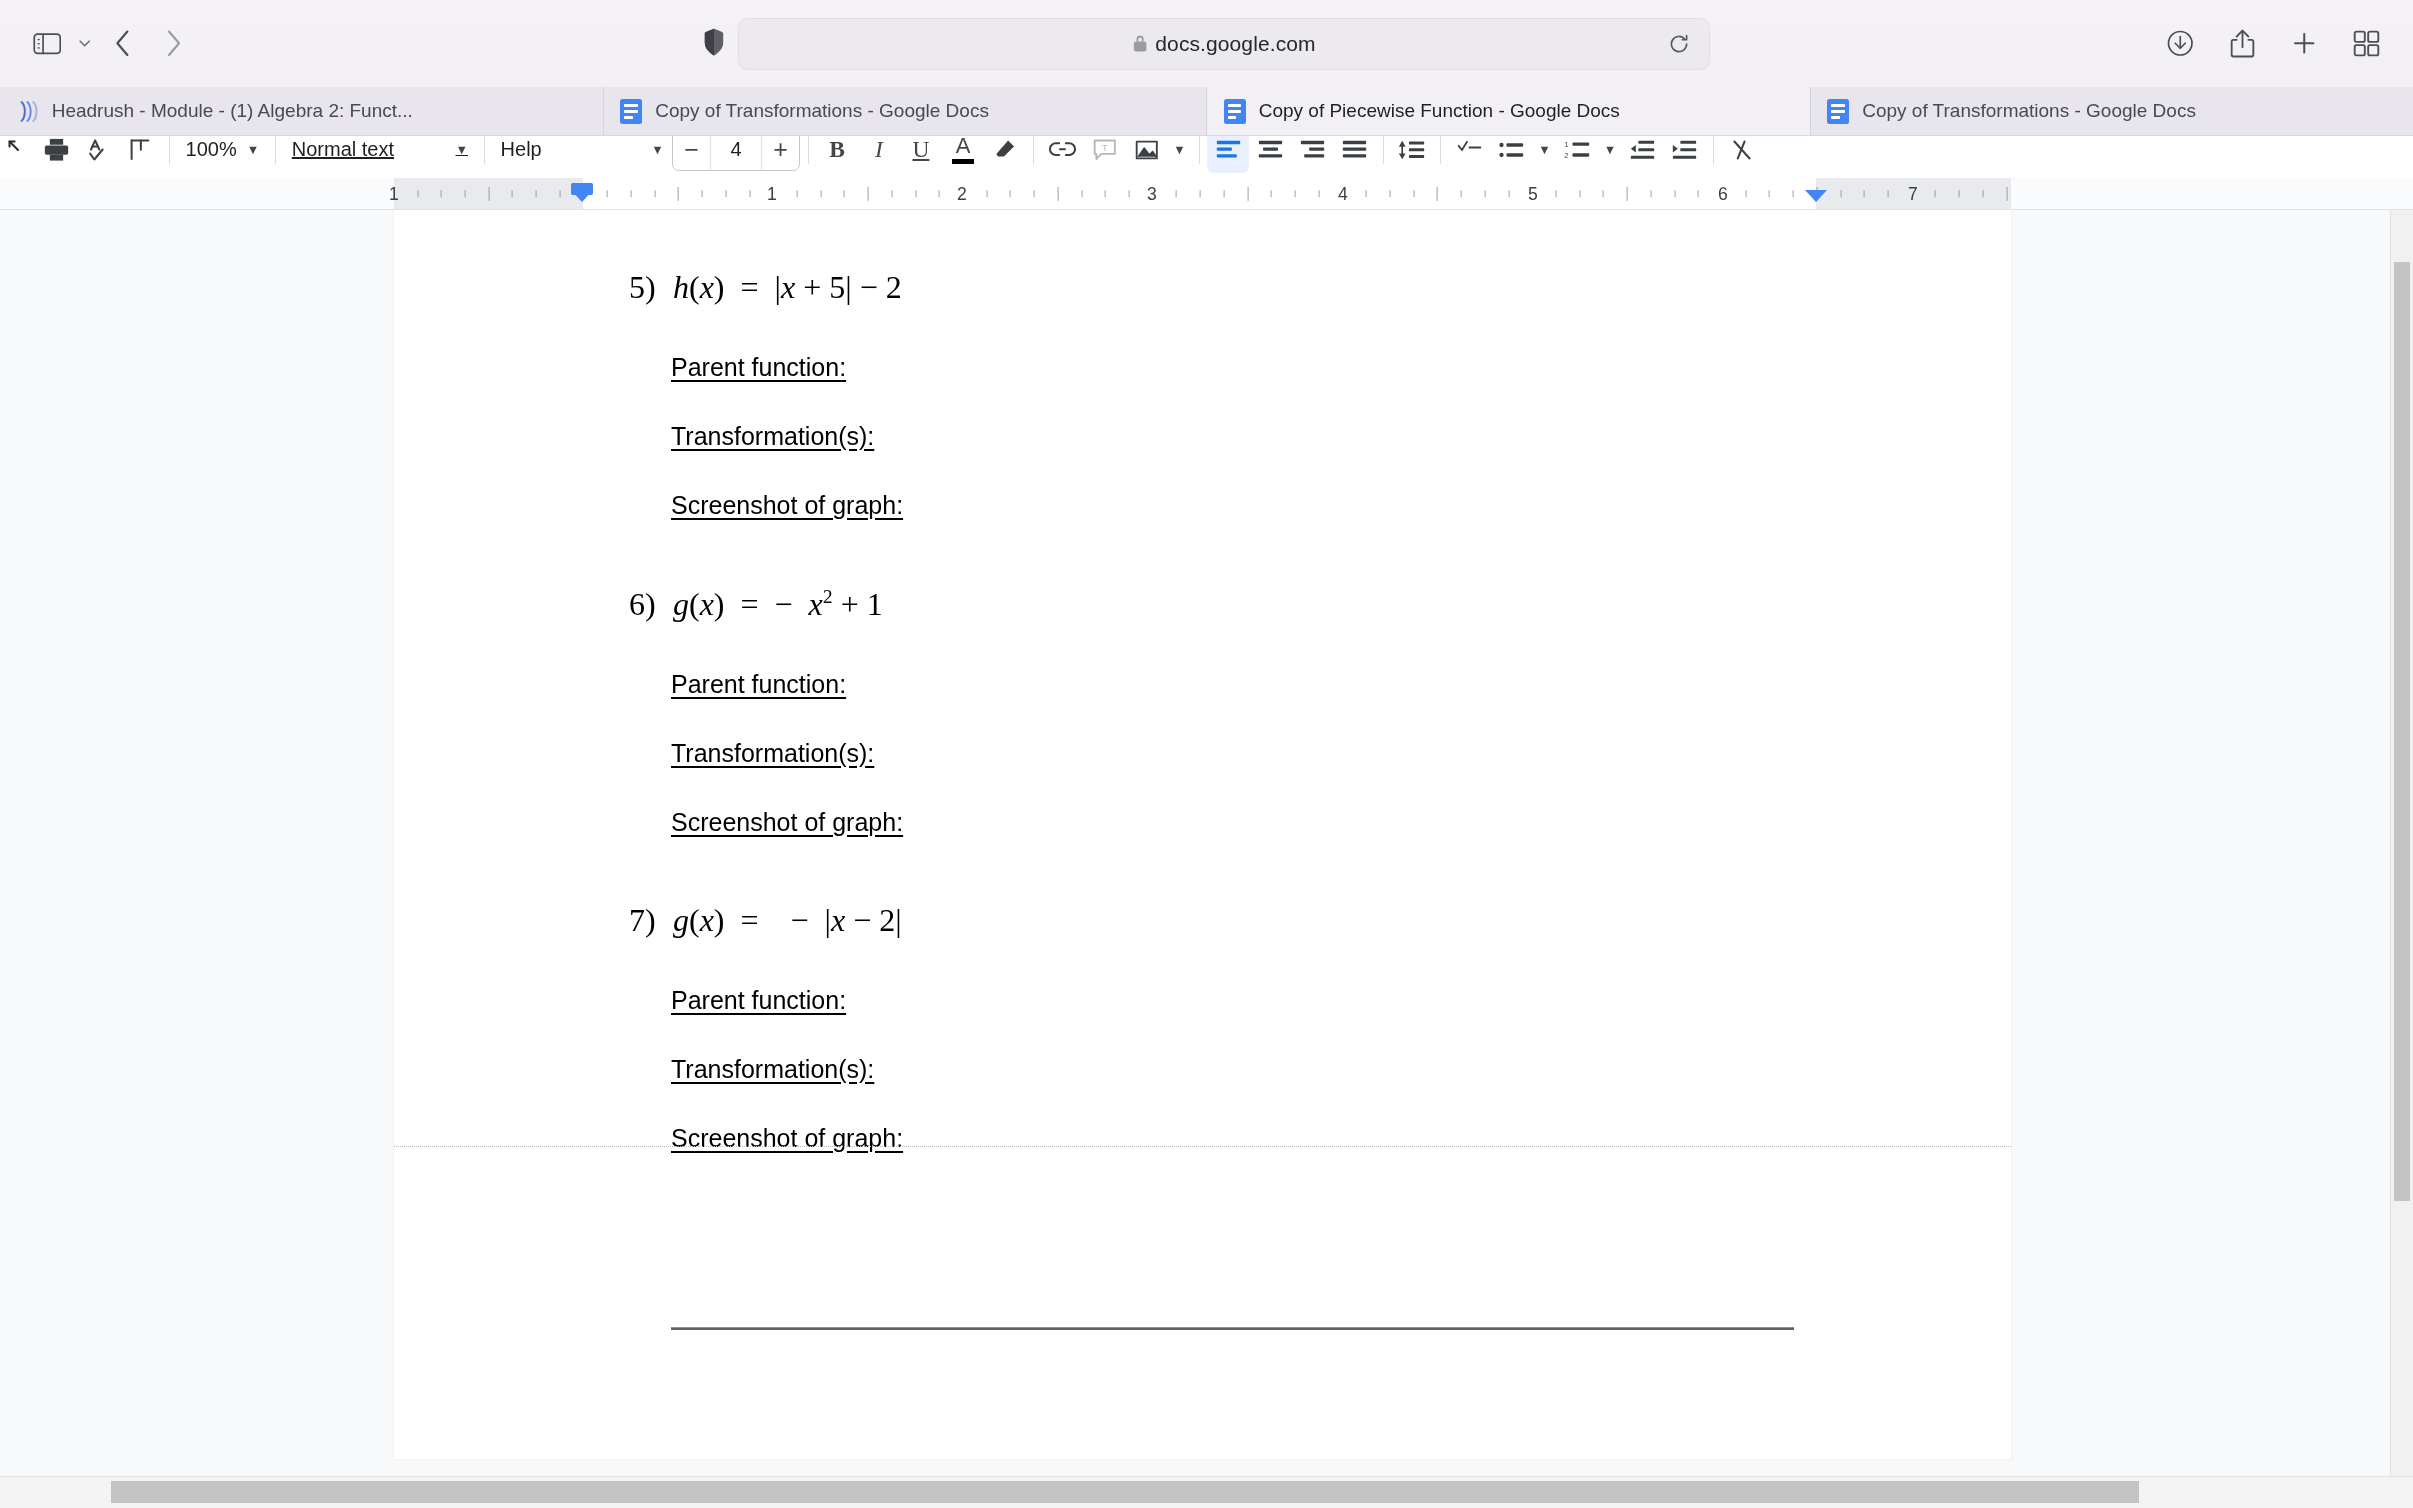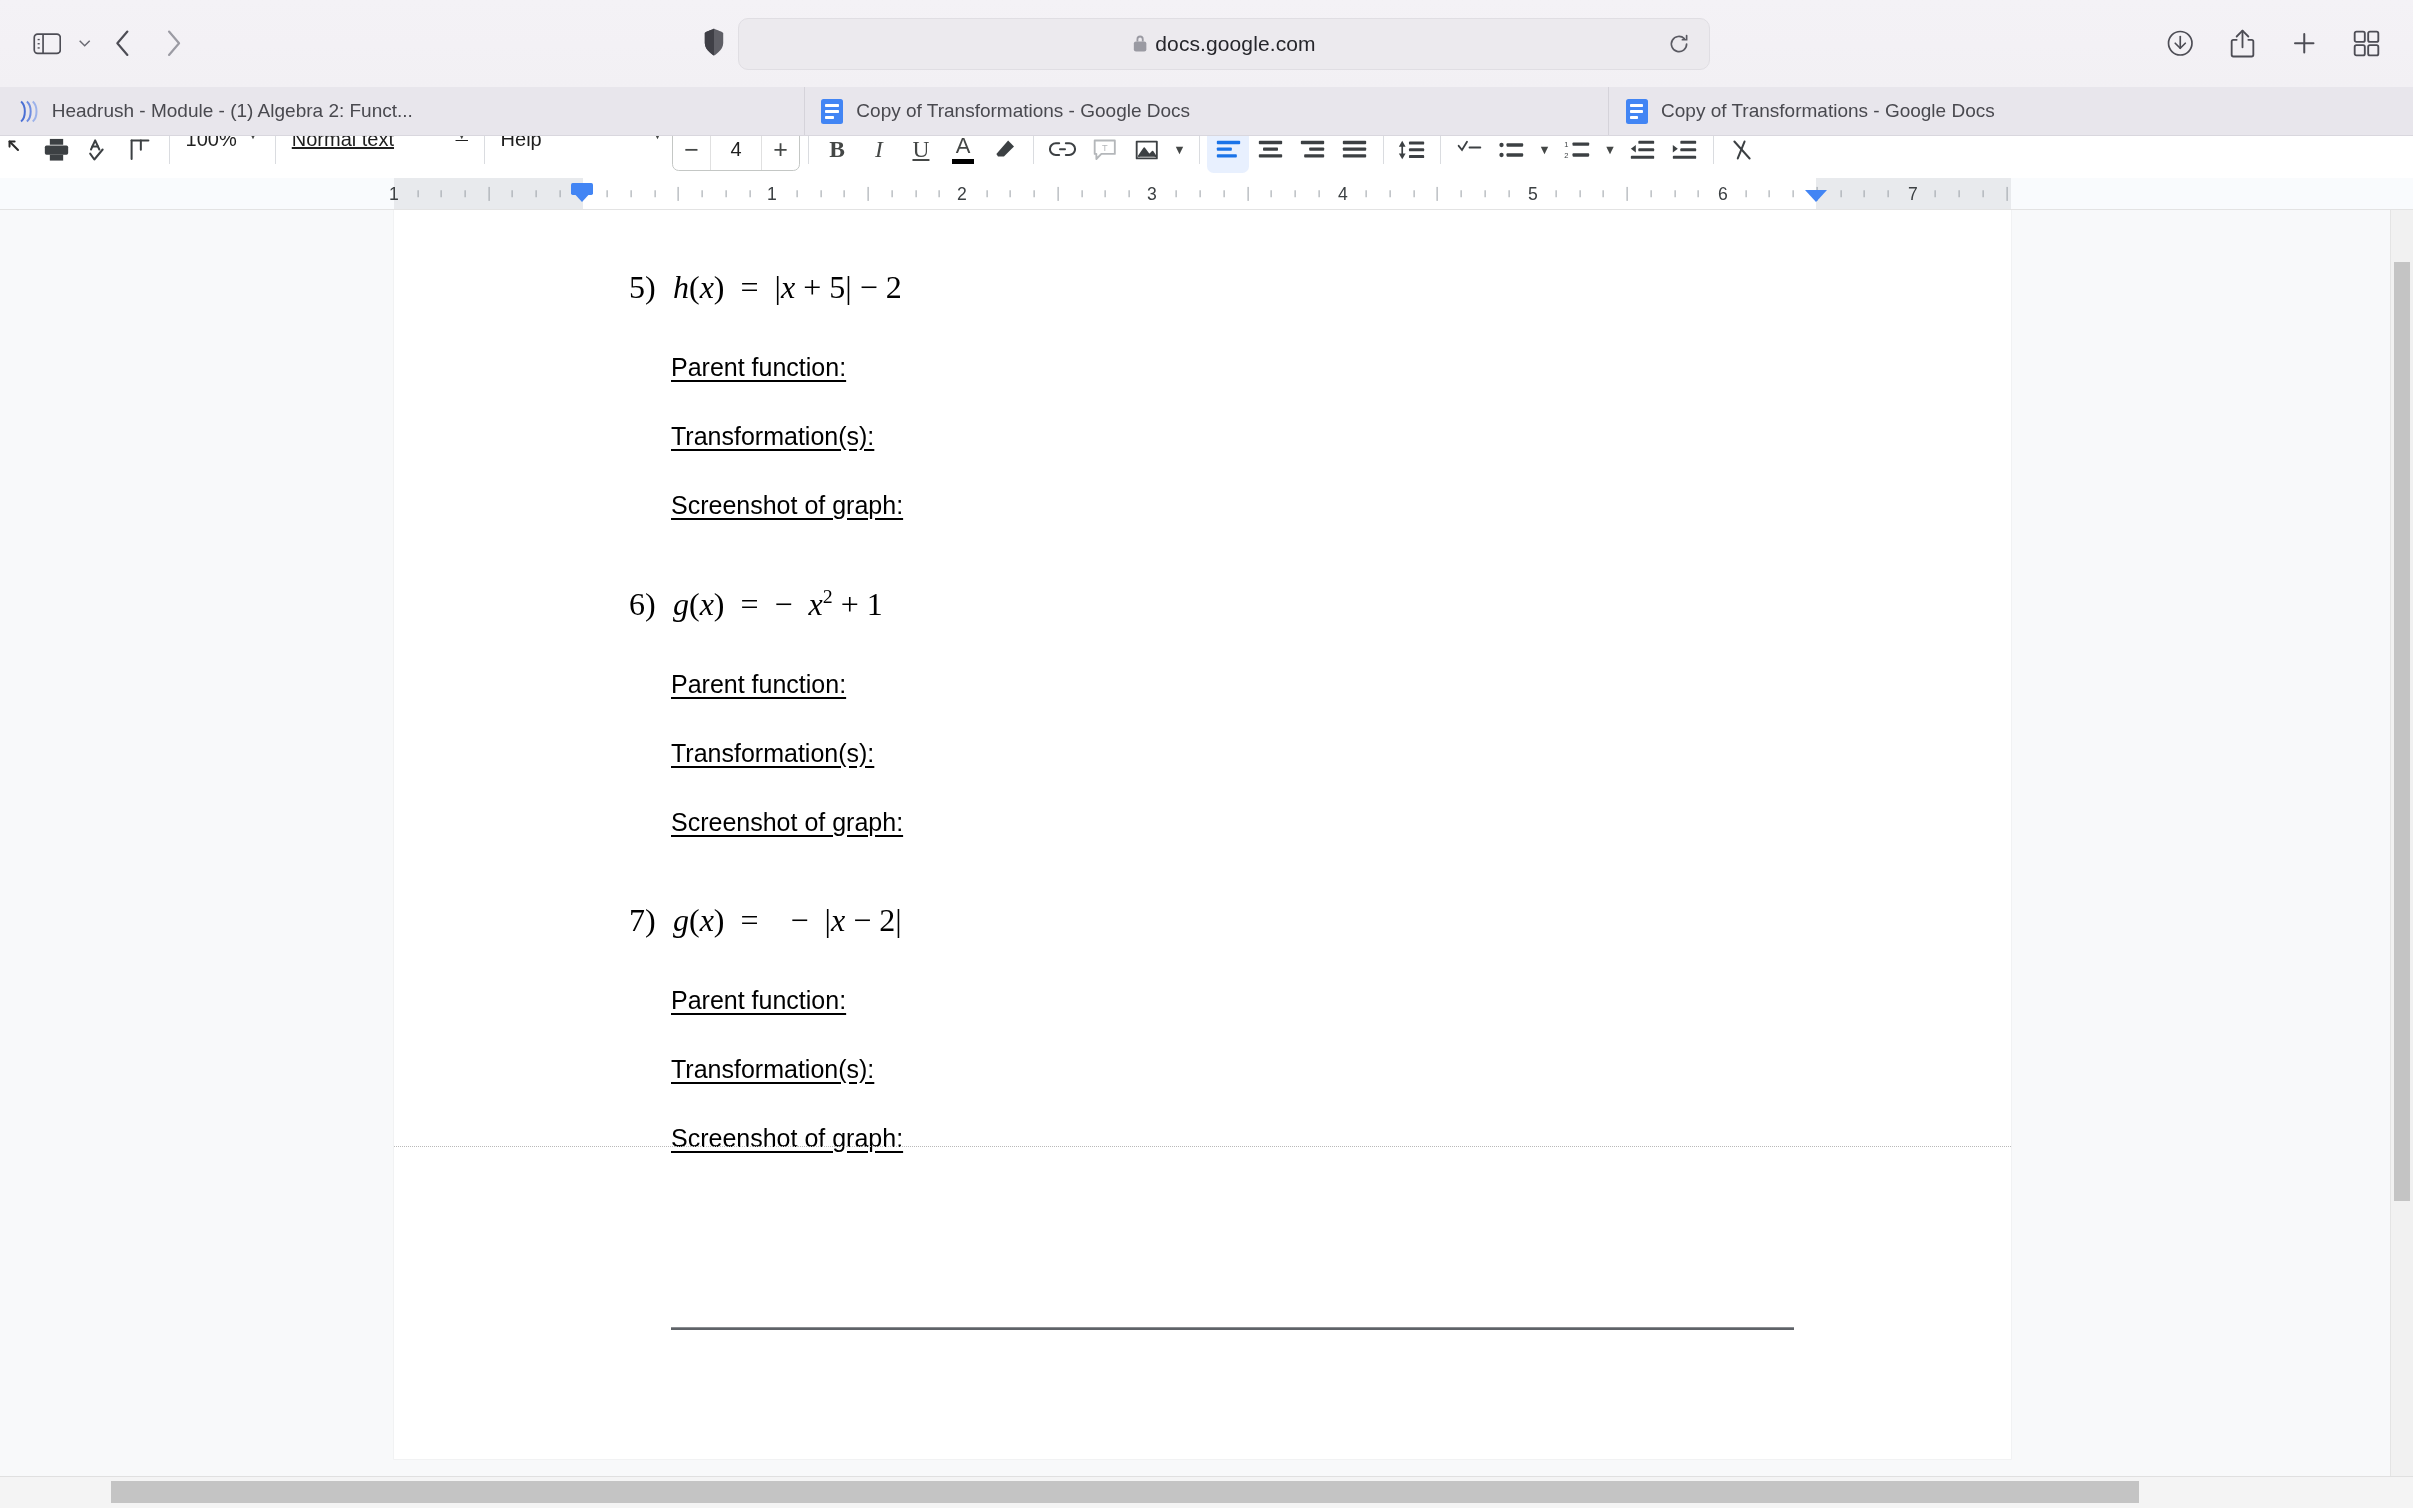--- a/index.html
+++ b/index.html
@@ -132,21 +132,21 @@
   .tb-btn {
     height: 47px; min-width: 42px;
     display: flex; align-items: center; justify-content: center;
     color: #444746;
     padding: 0 6.7px;
     border-radius: 6.7px;
   }
   .tb-btn.active { background: #e8f0fe; color: #1a73e8; }
   .tb-sep { width: 0.8px; height: 28.5px; background: #dadce0; margin: 0 7.5px; flex: 0 0 auto; }
   .tb-select {
-    height: 44px; display: flex; gap: 10px;
+    height: 44px; display: flex; align-items: center; gap: 10px;
     padding: 0 8.4px; border-radius: 6.7px; color: #1f1f1f;
     font-size: 20px;
   }
   .tb-caret { font-size: 12.6px; color: #444746; }
   .tb-fontsize-box {
     display: flex; align-items: center; height: 42px;
     border: 0.8px solid #c4c7c5; border-radius: 6.7px; overflow: hidden;
   }
   .tb-fontsize-box .fs-btn {
     width: 37px; height: 100%; display: flex; align-items: center; justify-content: center;
@@ -414,20 +414,30 @@
     <span class="tab-favicon">
       <span class="docs-fav">
           <i></i>
           <i></i>
           <i></i>
         </span>
     </span>
     <span class="tab-title">Copy of Transformations - Google Docs</span>
   </div>
 
+  <div class="tab active">
+    <span class="tab-favicon">
+      <span class="docs-fav">
+          <i></i>
+          <i></i>
+          <i></i>
+        </span>
+    </span>
+    <span class="tab-title">Copy of Piecewise Function - Google Docs</span>
+  </div>
 
   <div class="tab">
     <span class="tab-favicon">
       <span class="docs-fav">
           <i></i>
           <i></i>
           <i></i>
         </span>
     </span>
     <span class="tab-title">Copy of Transformations - Google Docs</span>

